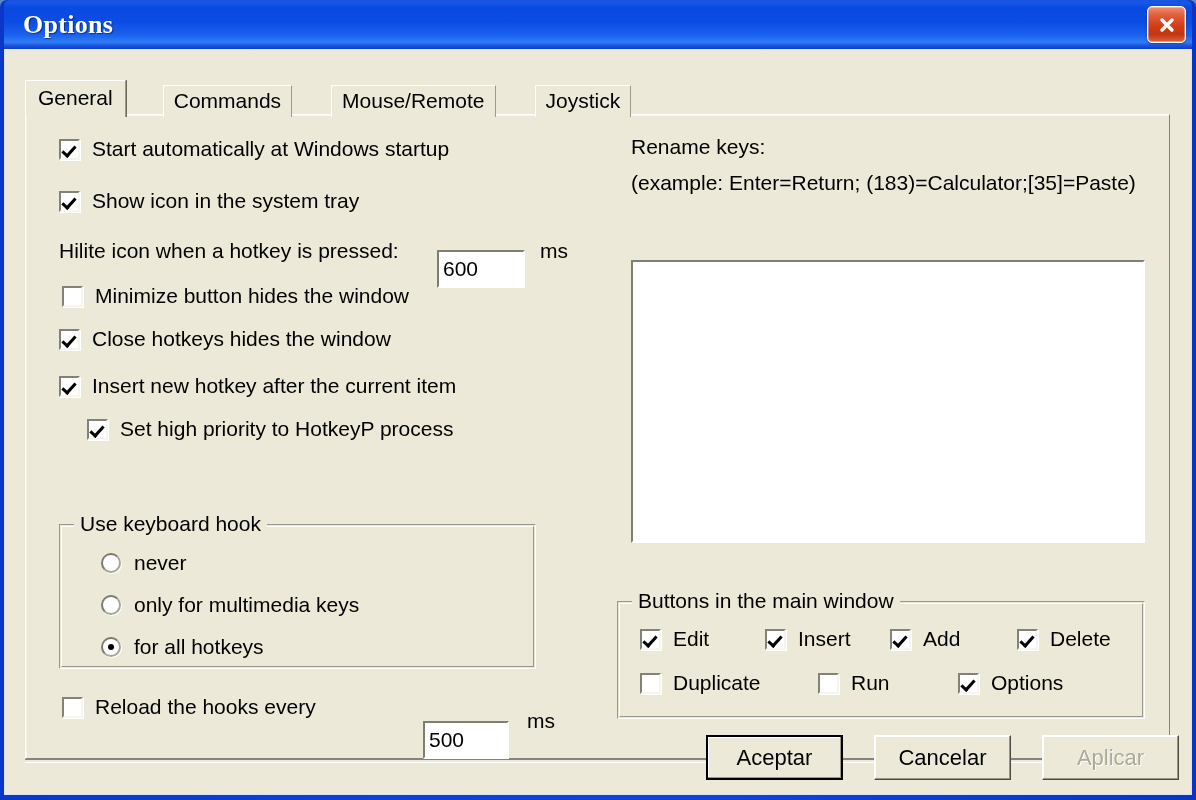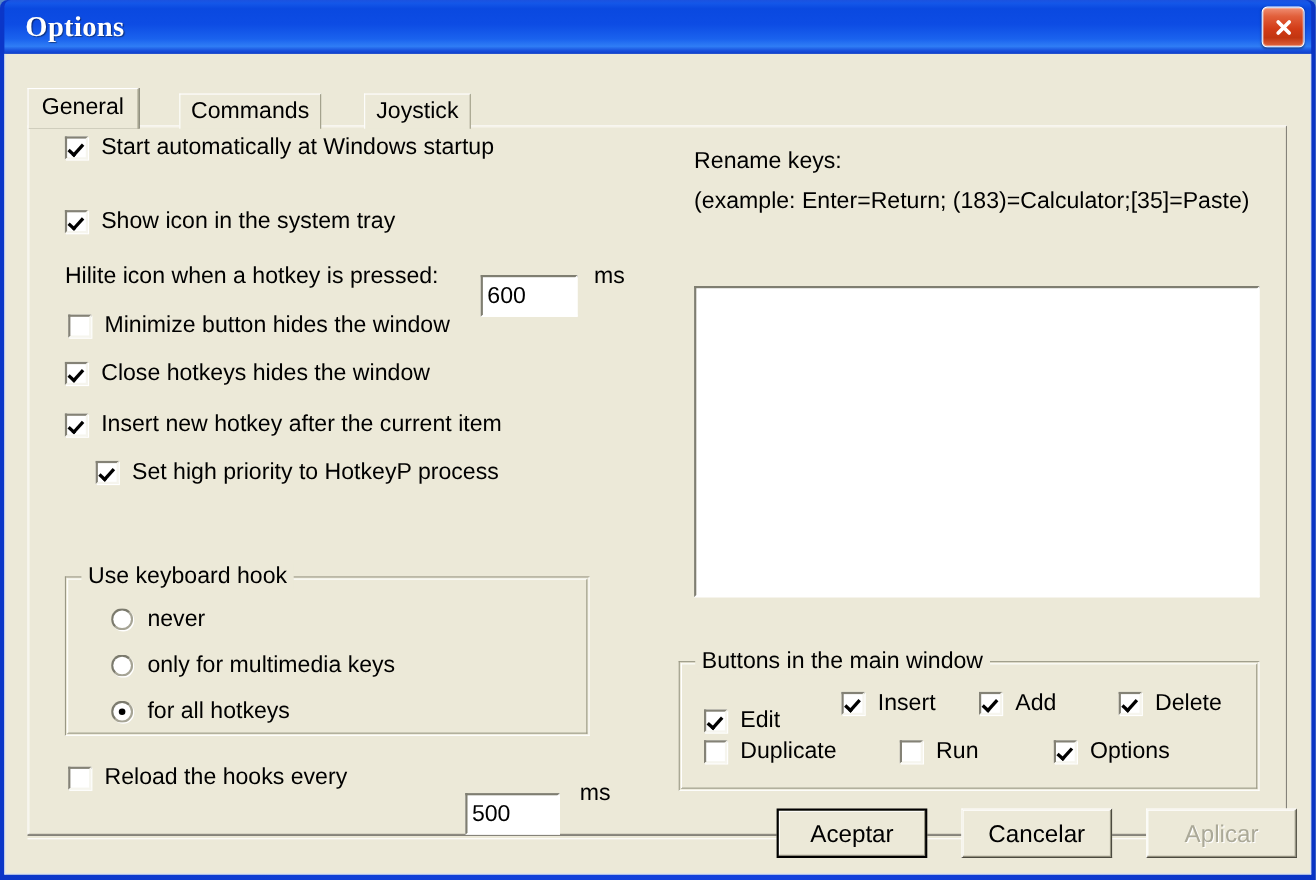--- a/index.html
+++ b/index.html
@@ -338,26 +338,27 @@
           <path d="M5 5 L15 15 M15 5 L5 15" stroke="#ffffff" stroke-width="3.4" stroke-linecap="round"></path>
         </svg>
       </div>
     </div>
 
     <div class="dialog-body">
 
       <div class="tabstrip">
         <div class="tab active">General</div>
         <div class="tab">Commands</div>
+        <div class="tab">Mouse/Remote</div>
         <div class="tab">Joystick</div>
       </div>
 
       <div class="tabpage">
 
-        <div class="cbrow" style="left:33px; top:7px;">
+        <div class="cbrow" style="left:33px; top:22px;">
           <span class="checkbox checked"></span>
           <span class="ctl-label">Start automatically at Windows startup</span>
         </div>
 
         <div class="cbrow" style="left:33px; top:74px;">
           <span class="checkbox checked"></span>
           <span class="ctl-label">Show icon in the system tray</span>
         </div>
 
         <div class="ctl-label" style="position:absolute; left:33px; top:124px;">Hilite icon when a hotkey is pressed:</div>
@@ -407,21 +408,21 @@
         <input class="textinput" style="left: 397px; top: 581px; width: 86px; height: 38px;" value="500">
         <div class="ctl-label" style="position:absolute; left:501px; top:594px;">ms</div>
 
         <div class="ctl-label" style="position:absolute; left:605px; top:20px;">Rename keys:</div>
         <div class="ctl-label" style="position:absolute; left:605px; top:56px;">(example:  Enter=Return; (183)=Calculator;[35]=Paste)</div>
         <textarea class="bigbox" style="left: 605px; top: 145px; width: 514px; height: 283px;"></textarea>
 
         <div class="groupbox" style="left:591px; top:486px; width:528px; height:118px;">
           <div class="groupbox-title">Buttons in the main window</div>
 
-          <div class="cbrow" style="left:22px; top:25px;margin-top:16px;">
+          <div class="cbrow" style="left:22px; top:25px;">
             <span class="checkbox checked"></span>
             <span class="ctl-label">Edit</span>
           </div>
           <div class="cbrow" style="left:147px; top:25px;">
             <span class="checkbox checked"></span>
             <span class="ctl-label">Insert</span>
           </div>
           <div class="cbrow" style="left:272px; top:25px;">
             <span class="checkbox checked"></span>
             <span class="ctl-label">Add</span>

